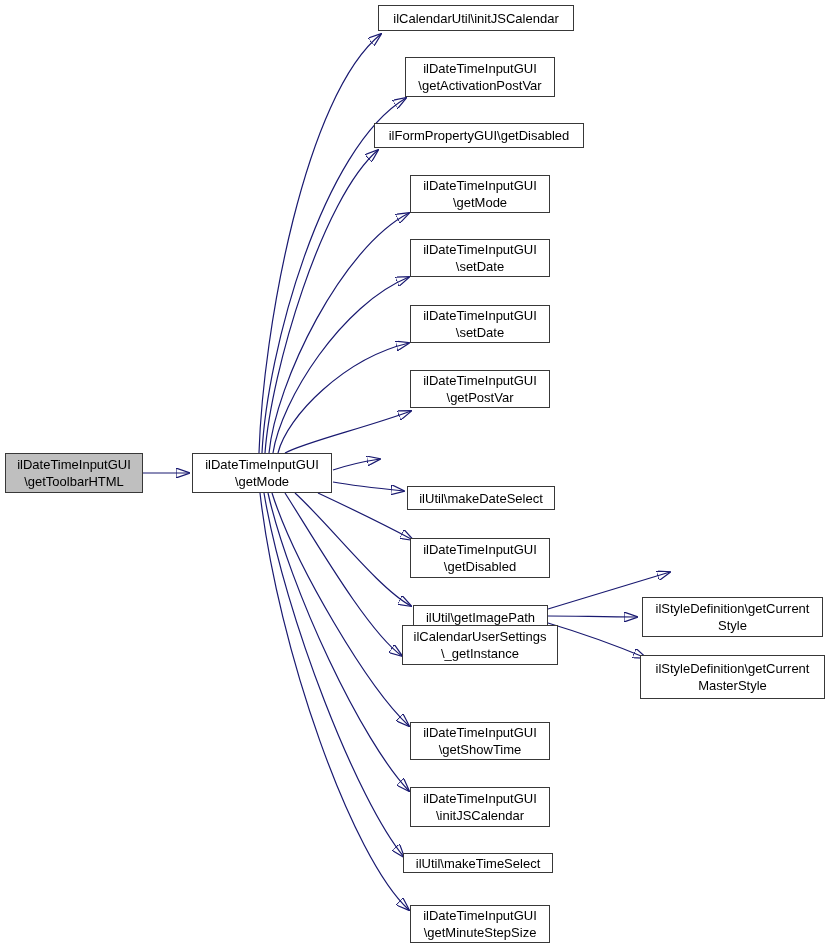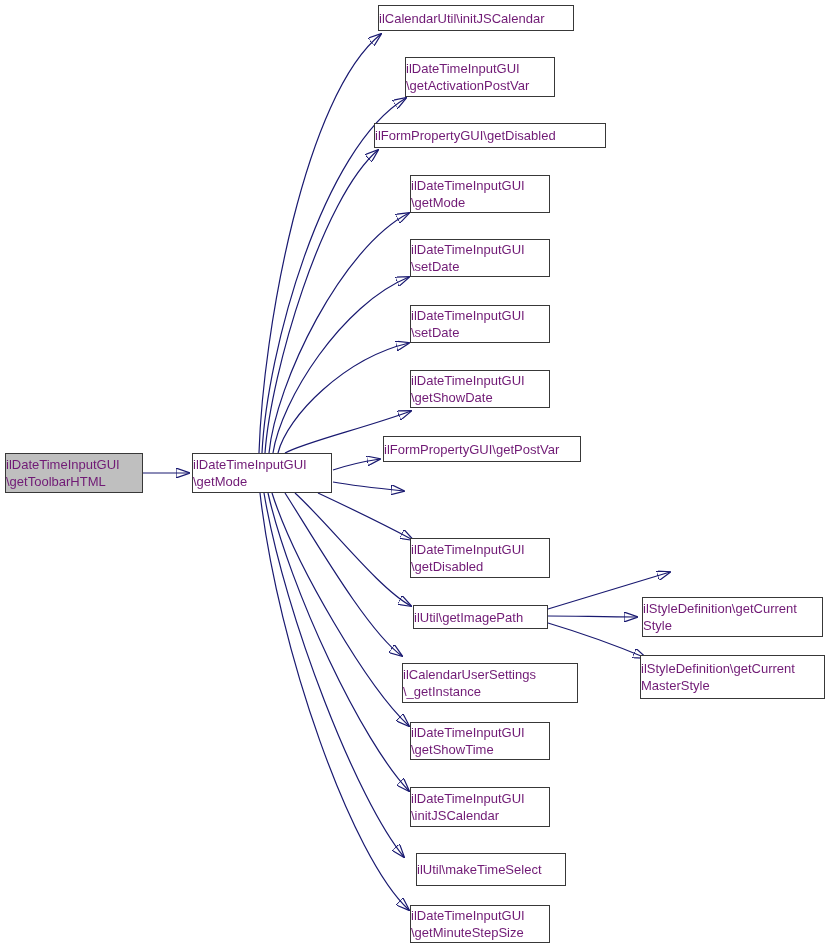--- a/index.html
+++ b/index.html
@@ -4,22 +4,22 @@
 <style>
   html,body{margin:0;padding:0;background:#ffffff;}
   .canvas{
     position:relative;width:840px;height:950px;background:#ffffff;
     font-family:"Liberation Sans",sans-serif;overflow:hidden;
   }
   .edges{position:absolute;left:0;top:0;width:840px;height:950px;}
   .edges path{fill:none;stroke:#191970;stroke-width:1.2px;}
   .node{
     position:absolute;box-sizing:border-box;background:#ffffff;
-    border:1px solid #383838;color:#701a75;
-    display:flex;flex-direction:column;align-items:flex-start;justify-content:center;
+    border:1px solid #383838;color:#000000;
+    display:flex;flex-direction:column;align-items:center;justify-content:center;
     font-size:13px;line-height:17px;text-align:center;white-space:nowrap;
     cursor:pointer;
   }
   .node.hl{background:#bfbfbf;cursor:default;}
   .node span{display:block;}
 </style>
 </head>
 <body>
 
 <div class="canvas">
@@ -64,74 +64,74 @@
 
   <div class="node" style="left:378px;top:5px;width:196px;height:26px">
     <span>ilCalendarUtil\initJSCalendar</span>
   </div>
 
   <div class="node" style="left:405px;top:57px;width:150px;height:40px">
     <span>ilDateTimeInputGUI</span>
     <span>\getActivationPostVar</span>
   </div>
 
-  <div class="node" style="left:374px;top:123px;width:232px;height:25px">
+  <div class="node" style="left:374px;top:123px;width:210px;height:25px">
     <span>ilFormPropertyGUI\getDisabled</span>
   </div>
 
   <div class="node" style="left:410px;top:175px;width:140px;height:38px">
     <span>ilDateTimeInputGUI</span>
     <span>\getMode</span>
   </div>
 
   <div class="node" style="left:410px;top:239px;width:140px;height:38px">
     <span>ilDateTimeInputGUI</span>
     <span>\setDate</span>
   </div>
 
   <div class="node" style="left:410px;top:305px;width:140px;height:38px">
     <span>ilDateTimeInputGUI</span>
     <span>\setDate</span>
   </div>
 
   <div class="node" style="left:410px;top:370px;width:140px;height:38px">
     <span>ilDateTimeInputGUI</span>
-    <span>\getShowDate</span>
+    <span>\getPostVar</span>
   </div>
 
-  <div class="node" style="left:383px;top:436px;width:198px;height:26px">
-    <span>ilFormPropertyGUI\getPostVar</span>
+
+  <div class="node" style="left:407px;top:486px;width:148px;height:24px">
+    <span>ilUtil\makeDateSelect</span>
   </div>
-
 
   <div class="node" style="left:410px;top:538px;width:140px;height:40px">
     <span>ilDateTimeInputGUI</span>
     <span>\getDisabled</span>
   </div>
 
   <div class="node" style="left:413px;top:605px;width:135px;height:24px">
     <span>ilUtil\getImagePath</span>
   </div>
 
-  <div class="node" style="left:402px;top:663px;width:176px;height:40px">
+  <div class="node" style="left:402px;top:625px;width:156px;height:40px">
     <span>ilCalendarUserSettings</span>
     <span>\_getInstance</span>
   </div>
 
   <div class="node" style="left:410px;top:722px;width:140px;height:38px">
     <span>ilDateTimeInputGUI</span>
     <span>\getShowTime</span>
   </div>
 
   <div class="node" style="left:410px;top:787px;width:140px;height:40px">
     <span>ilDateTimeInputGUI</span>
     <span>\initJSCalendar</span>
   </div>
 
-  <div class="node" style="left:416px;top:853px;width:150px;height:33px">
+  <div class="node" style="left:403px;top:853px;width:150px;height:20px">
     <span>ilUtil\makeTimeSelect</span>
   </div>
 
   <div class="node" style="left:410px;top:905px;width:140px;height:38px">
     <span>ilDateTimeInputGUI</span>
     <span>\getMinuteStepSize</span>
   </div>
 
 
   <div class="node" style="left:642px;top:597px;width:181px;height:40px">

